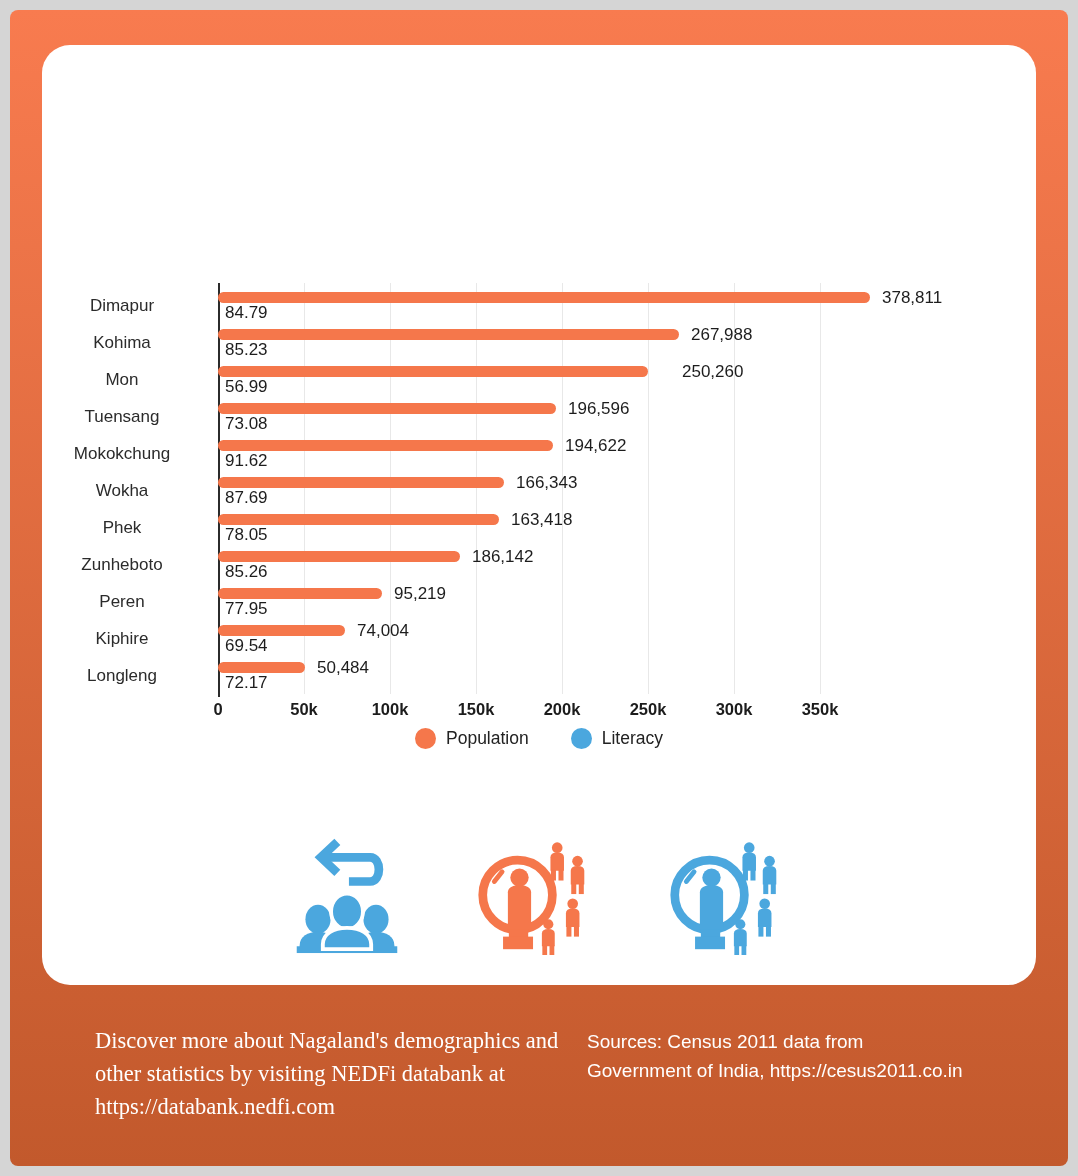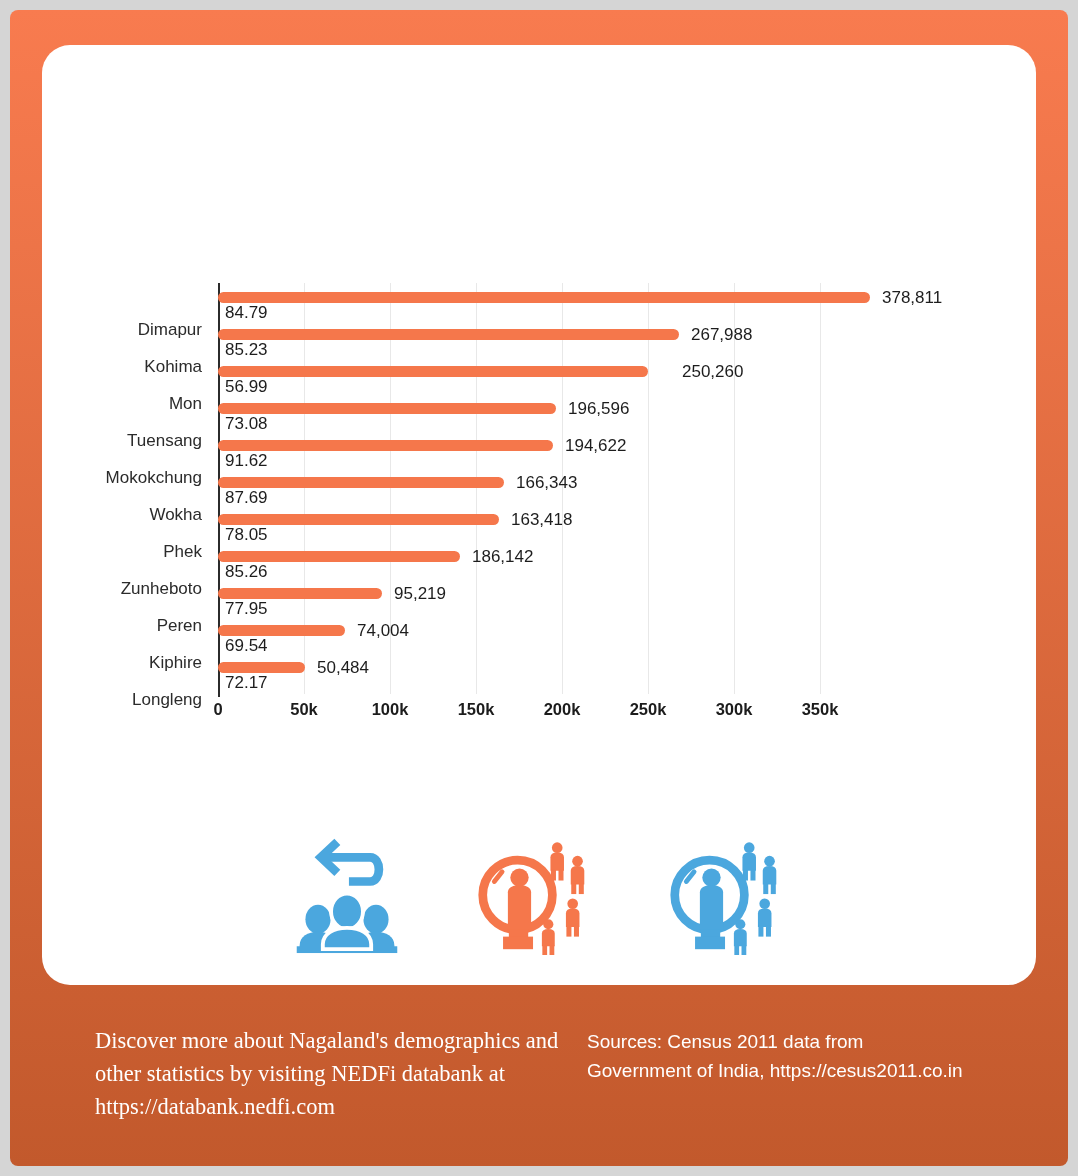--- a/index.html
+++ b/index.html
@@ -31,22 +31,22 @@
     font-family:"Liberation Serif", serif;
     font-size:27px;line-height:43px;color:#111111;
   }
   
   .chart{position:absolute;left:0;top:238px;width:994px;height:455px;}
   .axis-line{position:absolute;left:176px;top:0;width:2px;height:414px;background:#2b2b2b;}
   .gridline{position:absolute;top:0;width:1px;height:411px;background:#e8e8e8;}
   .rows{position:absolute;left:0;top:2px;width:100%;}
   .row{position:absolute;left:0;width:100%;height:37px;}
   .cat-label{
-    position:absolute;left:0;top:11px;width:160px;text-align:right;
-    font-size:17px;color:#2b2b2b;margin-top:24px;
+    position:absolute;left:0;top:11px;width:160px;text-align:center;
+    font-size:17px;color:#2b2b2b;
   }
   .bar{
     position:absolute;top:7px;height:11px;border-radius:6px;
     background:var(--accent_orange,#f5774b);
   }
   .pop-label{
     position:absolute;top:3px;font-size:17px;line-height:19px;color:#1d1d1d;white-space:nowrap;
   }
   .lit-label{
     position:absolute;top:19px;font-size:17px;line-height:17px;color:#1d1d1d;white-space:nowrap;
@@ -172,20 +172,30 @@
         <div class="xtick" style="left: 222px;">50k</div>
         <div class="xtick" style="left: 308px;">100k</div>
         <div class="xtick" style="left: 394px;">150k</div>
         <div class="xtick" style="left: 480px;">200k</div>
         <div class="xtick" style="left: 566px;">250k</div>
         <div class="xtick" style="left: 652px;">300k</div>
         <div class="xtick" style="left: 738px;">350k</div>
       </div>
   </div>
 
+  <div class="legend" id="legend">
+      <div class="legend-item">
+        <span class="legend-swatch" style="background: rgb(245, 119, 75);"></span>
+        <span class="legend-label">Population</span>
+      </div>
+      <div class="legend-item">
+        <span class="legend-swatch" style="background: rgb(75, 167, 222);"></span>
+        <span class="legend-label">Literacy</span>
+      </div>
+    </div>
 
   <div class="icons">
 
     <span class="icon-blue">
       <svg width="116" height="118" viewBox="0 0 120 122" aria-hidden="true">
         <g fill="none" stroke="currentColor" stroke-width="9">
           <path d="M34 21 H84 C96 21 96 46 84 46 H62"></path>
           <path d="M50 5 L33 21 L50 37"></path>
         </g>
         <g fill="currentColor">

